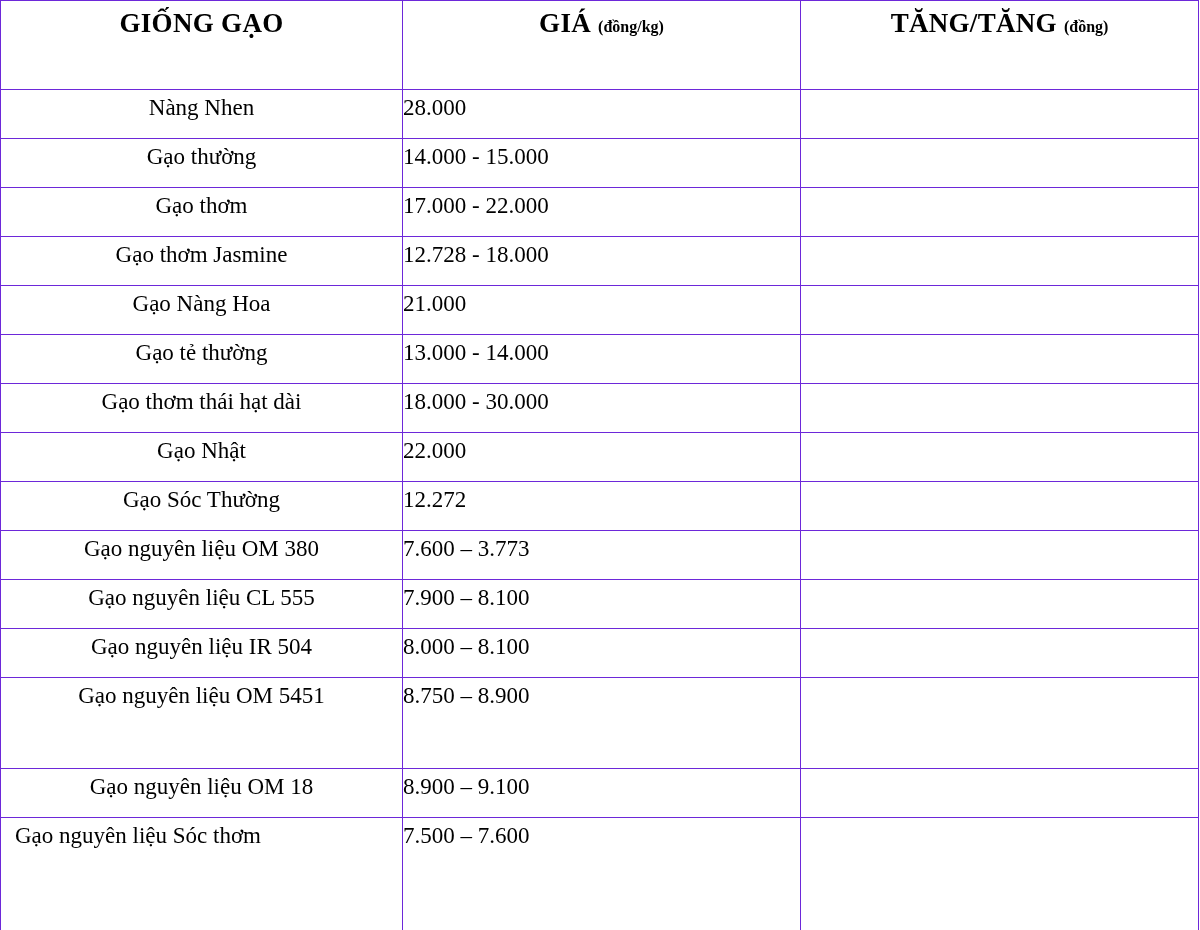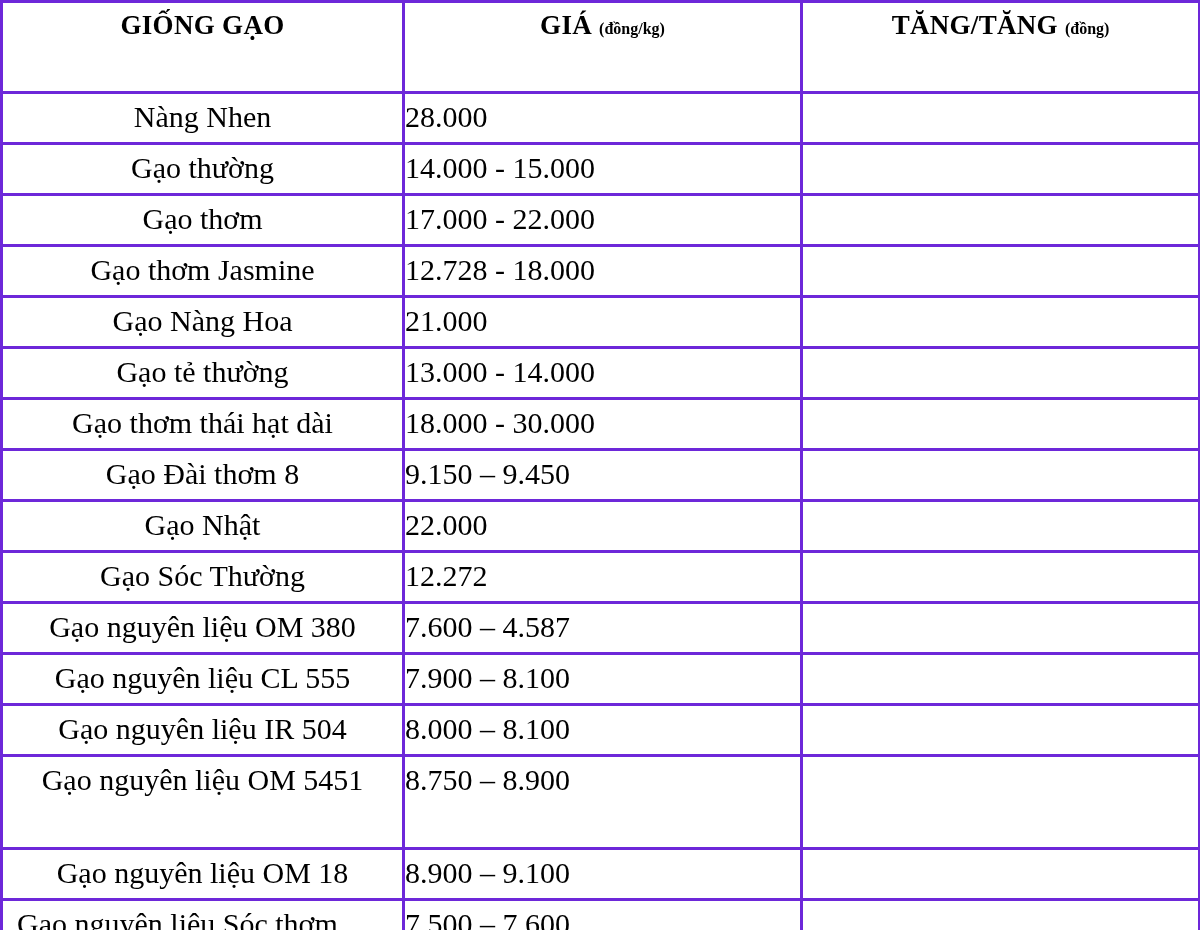--- a/index.html
+++ b/index.html
@@ -19,42 +19,42 @@
     table-layout: fixed;
     width: 1198px;
     margin: 0;
   }
   .price-table col.c-name { width: 402px; }
   .price-table col.c-price { width: 398px; }
   .price-table col.c-delta { width: 398px; }
 
   .price-table th,
   .price-table td {
-    border: 3px solid #6d28d9;
+    border: 1px solid #6d28d9;
     padding: 0;
     vertical-align: top;
   }
   
   .hdr-row th {
     height: 82px;
     vertical-align: top;
     padding-top: 6px;
     text-align: center;
   }
   .hdr-text {
     font-size: 27px;
     font-weight: bold;
     letter-spacing: 0.3px;
     line-height: 1.2;
   }
 
   
   .data-row td {
     height: 42px;
-    font-size: 30px;
+    font-size: 23px;
     line-height: 1.25;
     padding-top: 4px;
     padding-bottom: 2px;
   }
   .cell-name {
     text-align: center;
   }
   .cell-price {
     text-align: left;
   }
@@ -118,37 +118,32 @@
       <td class="cell-name">Gạo tẻ thường</td>
       <td class="cell-price">13.000 - 14.000</td>
       <td class="cell-delta"></td>
     </tr>
     <tr class="data-row">
       <td class="cell-name">Gạo thơm thái hạt dài</td>
       <td class="cell-price">18.000 - 30.000</td>
       <td class="cell-delta"></td>
     </tr>
     <tr class="data-row">
-      <td class="cell-name">Gạo Đài thơm 8</td>
-      <td class="cell-price">9.150 – 9.450</td>
-      <td class="cell-delta"></td>
-    </tr>
-    <tr class="data-row">
       <td class="cell-name">Gạo Nhật</td>
       <td class="cell-price">22.000</td>
       <td class="cell-delta"></td>
     </tr>
     <tr class="data-row">
       <td class="cell-name">Gạo Sóc Thường</td>
       <td class="cell-price">12.272</td>
       <td class="cell-delta"></td>
     </tr>
     <tr class="data-row">
       <td class="cell-name">Gạo nguyên liệu OM 380</td>
-      <td class="cell-price">7.600 – 4.587</td>
+      <td class="cell-price">7.600 – 3.773</td>
       <td class="cell-delta"></td>
     </tr>
     <tr class="data-row">
       <td class="cell-name">Gạo nguyên liệu CL 555</td>
       <td class="cell-price">7.900 – 8.100</td>
       <td class="cell-delta"></td>
     </tr>
     <tr class="data-row">
       <td class="cell-name">Gạo nguyên liệu IR 504</td>
       <td class="cell-price">8.000 – 8.100</td>

